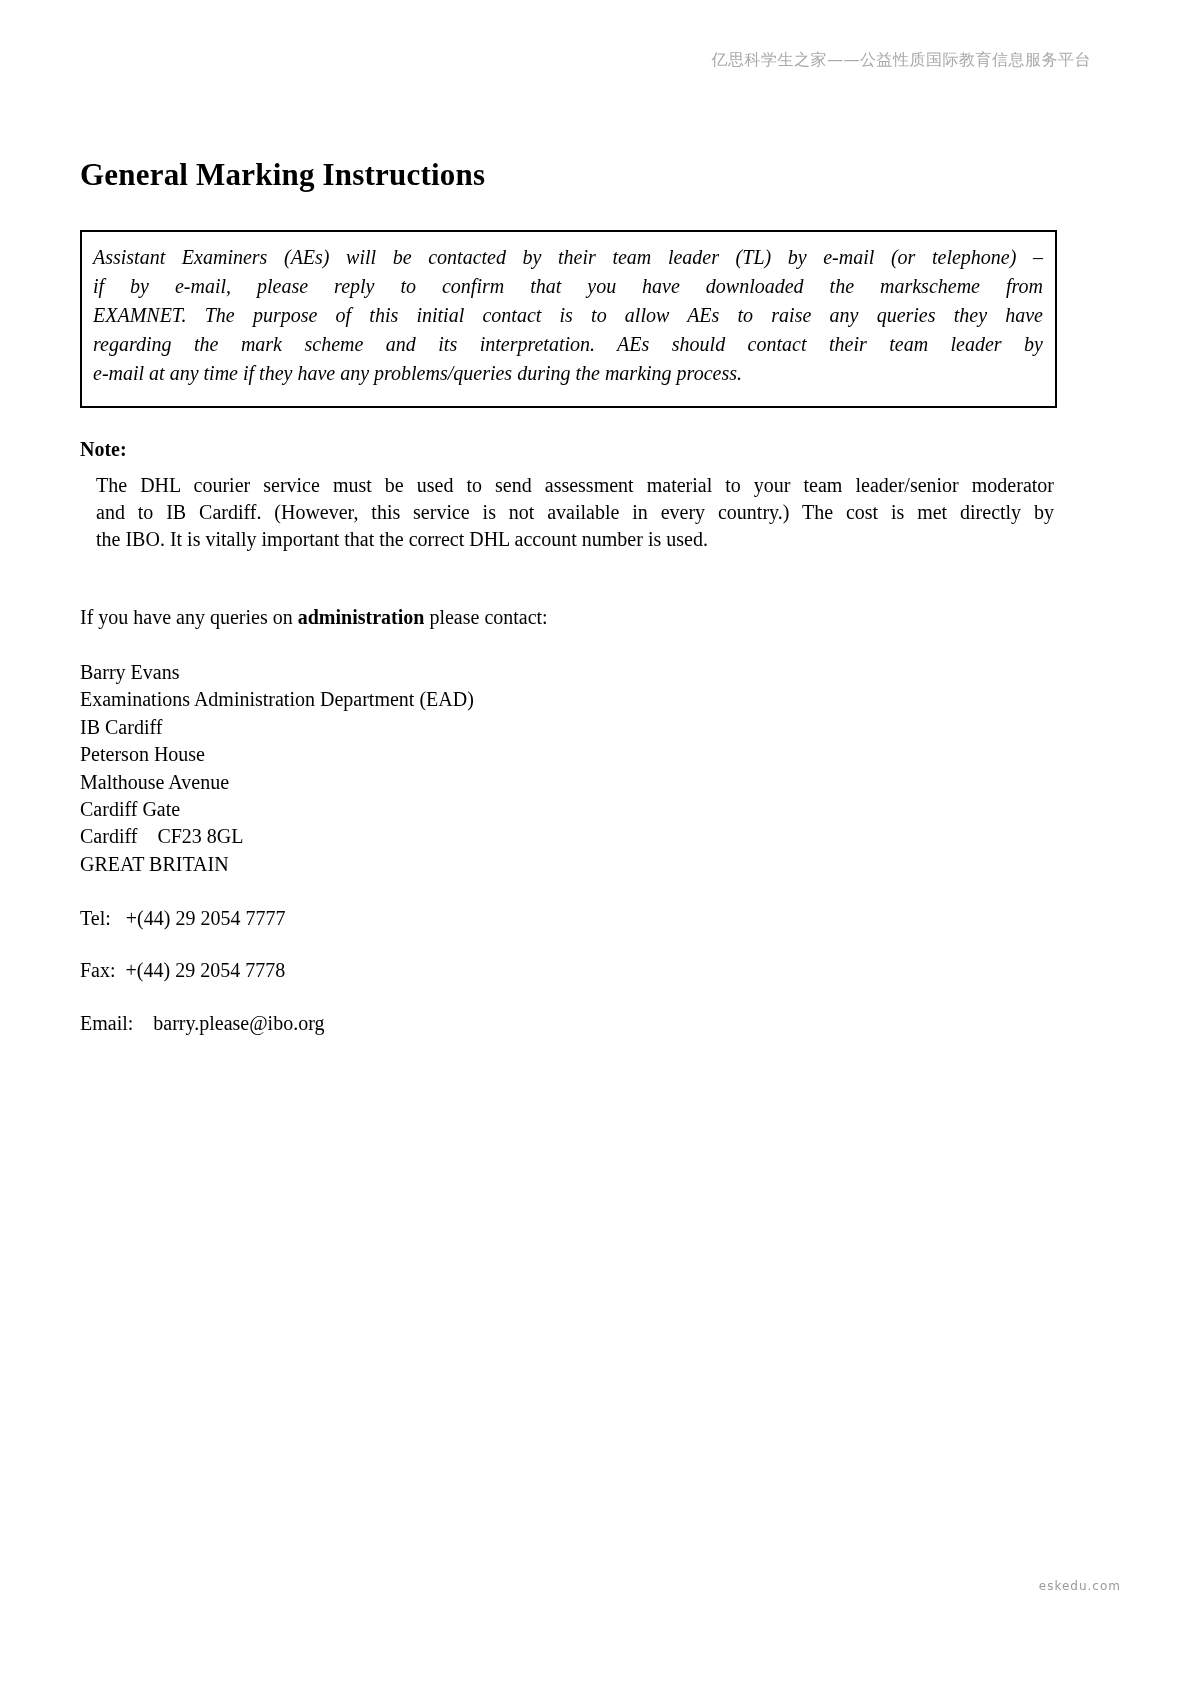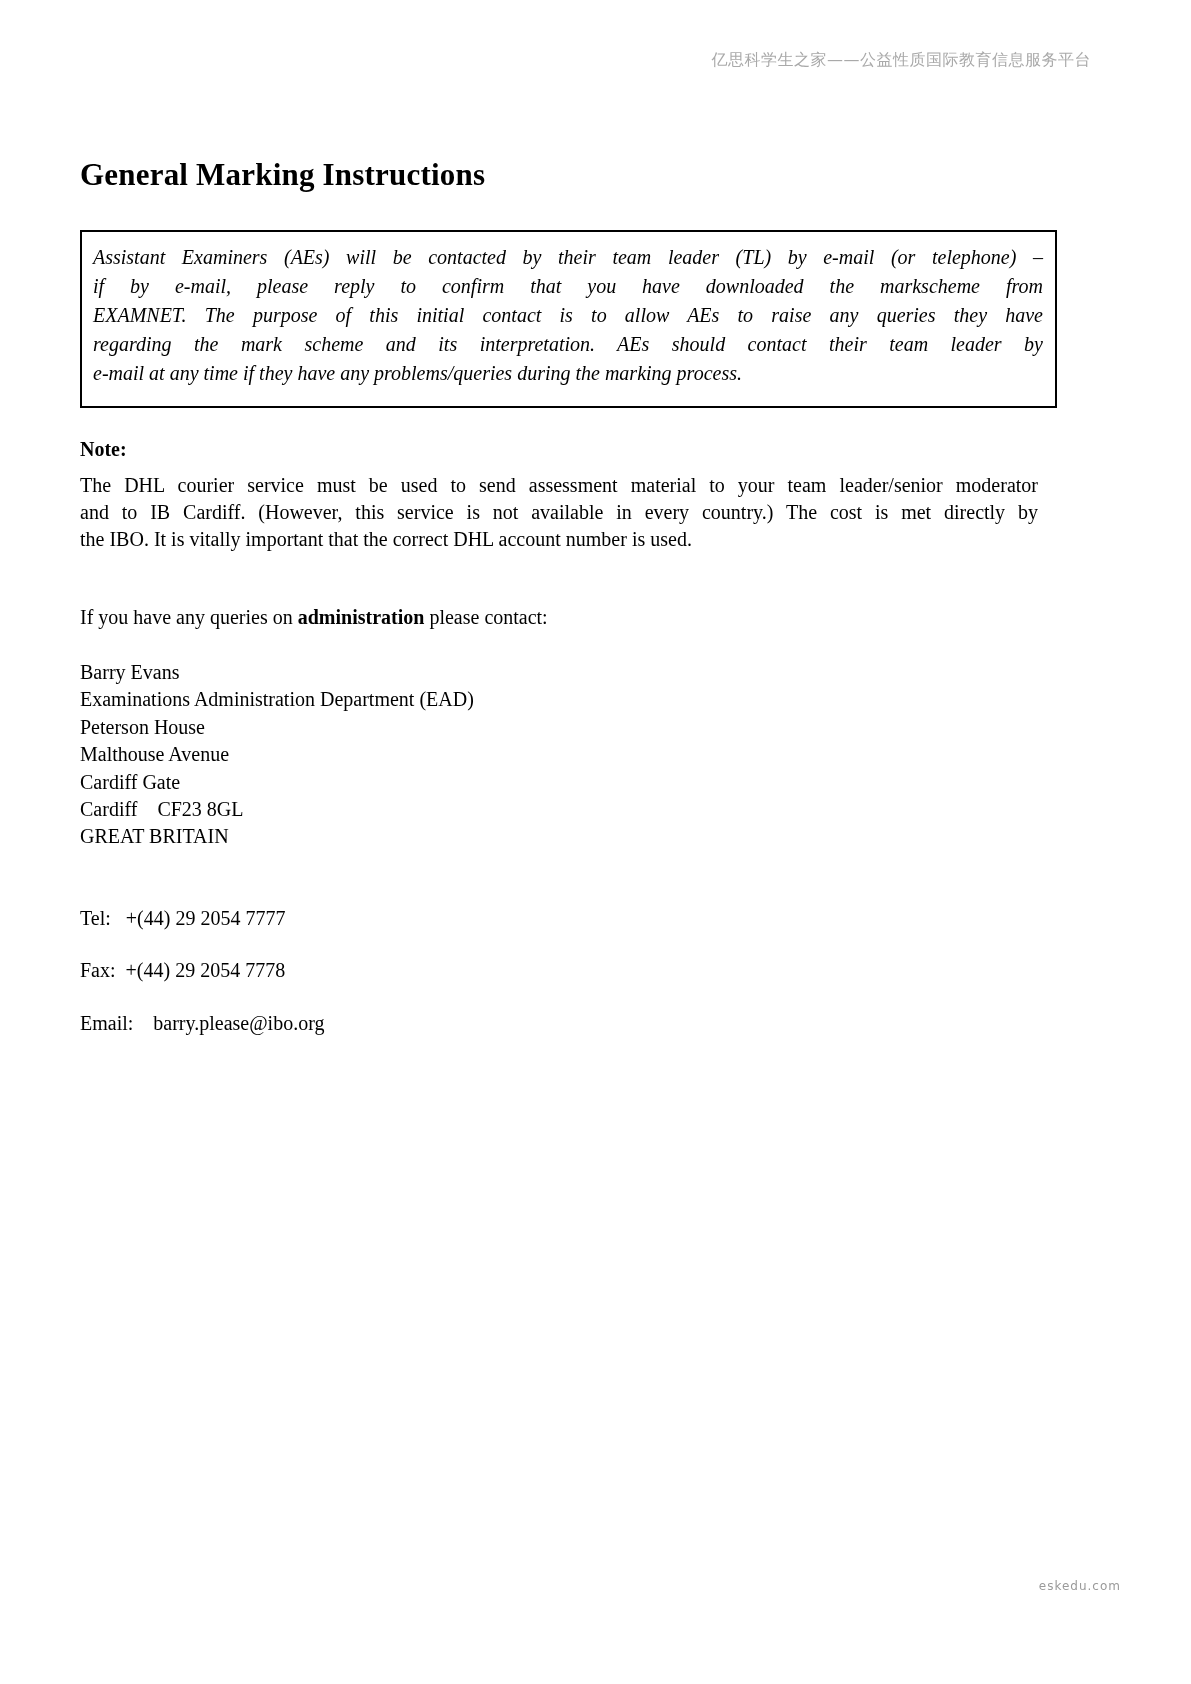--- a/index.html
+++ b/index.html
@@ -47,21 +47,21 @@
   }
   .jline{
     text-align:justify;
     text-align-last:justify;
   }
   #note-label{
     position:absolute;left:80px;top:437px;
     font-size:20px;font-weight:bold;line-height:24px;
   }
   #note-para{
-    position:absolute;left:80px;top:472px;
+    position:absolute;left:96px;top:472px;
     width:958px;
     font-size:20px;line-height:27px;
   }
   #queries-line{
     position:absolute;left:80px;top:604px;
     font-size:20px;line-height:26px;
   }
   #queries-line b{font-weight:bold;}
   #address-block{
     position:absolute;left:80px;top:659px;
@@ -102,20 +102,21 @@
     <div>the IBO. It is vitally important that the correct DHL account number is used.</div>
   </div>
 
   <div id="queries-line">
     <span>If you have any queries on </span><b>administration</b><span> please contact:</span>
   </div>
 
   <div id="address-block">
     <div class="aline">Barry Evans</div>
     <div class="aline">Examinations Administration Department (EAD)</div>
+    <div class="aline">IB Cardiff</div>
     <div class="aline">Peterson House</div>
     <div class="aline">Malthouse Avenue</div>
     <div class="aline">Cardiff Gate</div>
     <div class="aline">Cardiff    CF23 8GL</div>
     <div class="aline">GREAT BRITAIN</div>
   </div>
 
   <div id="tel-line" class="contact-line">Tel:   +(44) 29 2054 7777</div>
 
   <div id="fax-line" class="contact-line">Fax:  +(44) 29 2054 7778</div>

